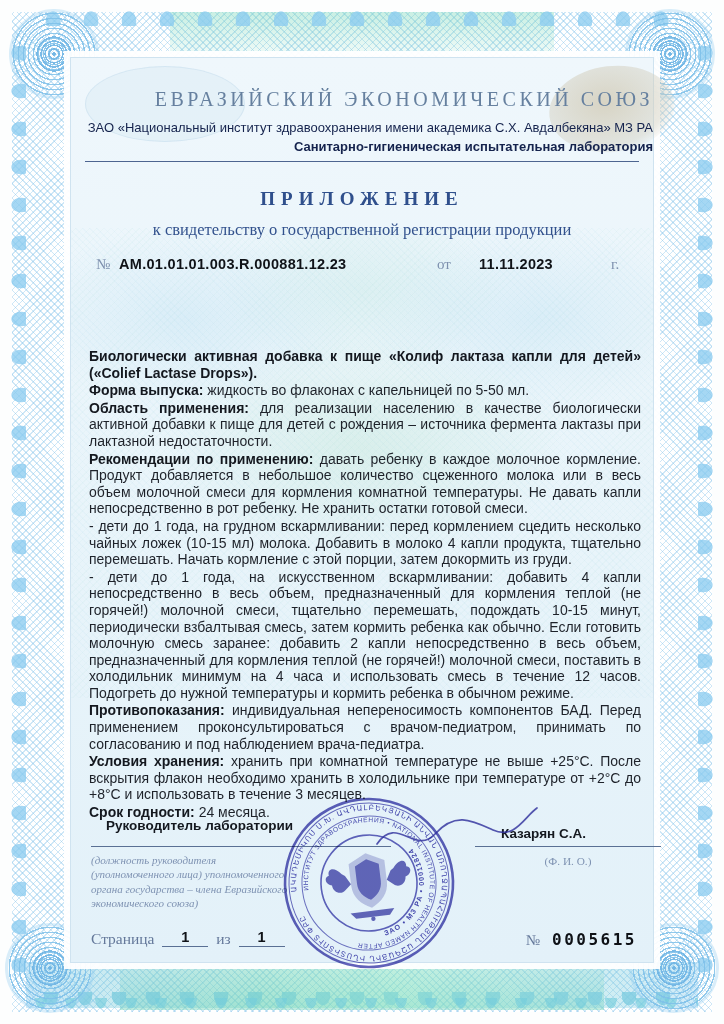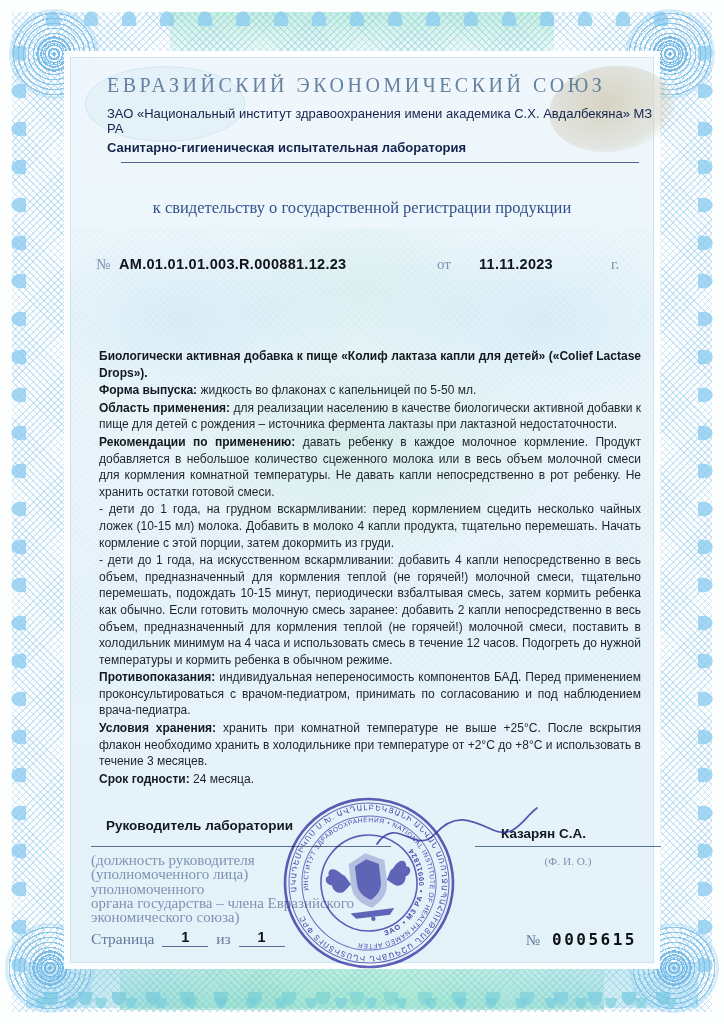--- a/index.html
+++ b/index.html
@@ -54,54 +54,54 @@
       radial-gradient(ellipse 200px 120px at 50% 60px,  rgba(120,205,185,.14), transparent 72%),
       repeating-linear-gradient(45deg,  rgba(120,190,225,.05) 0 1px, transparent 1px 5px),
       repeating-linear-gradient(-45deg, rgba(120,200,180,.05) 0 1px, transparent 1px 5px);}
   .holo{position:absolute;left:478px;top:8px;width:126px;height:86px;border-radius:50%;
       background:radial-gradient(ellipse at 45% 42%, rgba(213,208,190,.9), rgba(210,206,190,.45) 62%, rgba(210,206,190,0) 78%);
       transform:rotate(-7deg);z-index:4;}
   .wm-oval{position:absolute;left:14px;top:8px;width:160px;height:76px;border-radius:50%;
       background:rgba(205,228,240,.30);box-shadow:inset 0 0 0 1px rgba(165,200,228,.25);}
 
   
-  .hdr{position:absolute;top:16px;left:0;right:0;text-align:left;z-index:5;margin-left:36px;}
+  .hdr{position:absolute;top:30px;left:0;right:0;text-align:right;z-index:5;}
   .union{font-family:"Liberation Serif",serif;font-size:20px;letter-spacing:3.5px;color:#66809f;}
   .org{margin-top:9px;font-weight:normal;font-size:13px;color:#15234d;}
   .lab{margin-top:4px;font-weight:bold;font-size:13px;color:#15234d;}
   .rule{margin:7px 14px 0;border-top:1.2px solid #4d6590;}
   .note{margin-top:6px;font-family:"Liberation Serif",serif;font-size:10.5px;color:#8a9cba;}
 
   
   .ttl{position:absolute;top:130px;left:0;right:0;text-align:center;z-index:5;}
   .ttl-main{font-family:"Liberation Serif",serif;font-weight:bold;font-size:19px;letter-spacing:6px;color:#2f4f8c;}
   .ttl-sub{margin-top:10px;font-family:"Liberation Serif",serif;font-size:16.5px;color:#32518d;}
 
   
   .reg{position:absolute;top:198px;left:0;right:0;height:22px;z-index:5;}
   .reg span{position:absolute;white-space:nowrap;}
   .reg .lbl{font-family:"Liberation Serif",serif;font-size:15px;color:#7d90ae;}
   .reg .val{font-weight:bold;font-size:14.5px;color:#101318;letter-spacing:.3px;}
   .rn-lbl{left:25px;} .rn-val{left:48px;} .rf-lbl{left:366px;} .rf-val{left:408px;} .ry-lbl{left:540px;}
 
   
-  .body-txt{position:absolute;top:290px;left:28px;right:12px;z-index:5;
-      font-size:12px;line-height:16.6px;text-align:justify;color:#1e222a;}
+  .body-txt{position:absolute;top:290px;left:18px;right:12px;z-index:5;
+      font-size:14px;line-height:16.6px;text-align:justify;color:#1e222a;}
   .body-txt p{margin:0 0 1px 0;}
   .ld{font-weight:bold;color:#14181f;}
   .ld:not(:empty)::after{content:"\00a0";}
 
   
   .sig-title{position:absolute;top:760px;left:35px;font-weight:bold;font-size:13.5px;color:#14181f;z-index:5;}
   .sig-name{position:absolute;top:760px;left:430px;font-weight:bold;font-size:13.5px;color:#14181f;z-index:5;margin-top:8px;}
   .sigline{position:absolute;border-top:1.1px solid #5a7094;z-index:5;}
   .sl-left{top:788px;left:20px;width:300px;}
   .sl-right{top:788px;left:404px;width:186px;}
   .sig-cap-left{position:absolute;top:795px;left:20px;width:270px;z-index:5;
-      font-family:"Liberation Serif",serif;font-size:15px;line-height:14.3px;color:#7e92b2;white-space:pre-line;}
+      font-family:"Liberation Serif",serif;font-size:11px;line-height:14.3px;color:#7e92b2;white-space:pre-line;font-style:italic;}
   .sig-cap-right{position:absolute;top:797px;left:404px;width:186px;text-align:center;z-index:5;
       font-family:"Liberation Serif",serif;font-size:11.3px;color:#7e92b2;}
 
   
   .stamp{position:absolute;left:206px;top:733px;width:184px;height:184px;z-index:7;
       transform:rotate(-7deg);opacity:.93;mix-blend-mode:multiply;}
   .flourish{position:absolute;left:300px;top:742px;width:170px;height:64px;z-index:8;}
 
   
   .foot-page{position:absolute;top:872px;left:20px;z-index:5;font-family:"Liberation Serif",serif;
@@ -139,20 +139,21 @@
     <div class="holo"></div>
 
     <div class="hdr">
       <div class="union">ЕВРАЗИЙСКИЙ  ЭКОНОМИЧЕСКИЙ  СОЮЗ</div>
       <div class="org">ЗАО «Национальный институт здравоохранения имени академика С.Х. Авдалбекяна»  МЗ РА</div>
       <div class="lab">Санитарно-гигиеническая испытательная лаборатория</div>
       <div class="rule"></div>
     </div>
 
     <div class="ttl">
+      <div class="ttl-main">ПРИЛОЖЕНИЕ</div>
       <div class="ttl-sub">к свидетельству о государственной регистрации продукции</div>
     </div>
 
     <div class="reg">
       <span class="lbl rn-lbl">№</span>
       <span class="val rn-val">AM.01.01.01.003.R.000881.12.23</span>
       <span class="lbl rf-lbl">от</span>
       <span class="val rf-val">11.11.2023</span>
       <span class="lbl ry-lbl">г.</span>
     </div>

